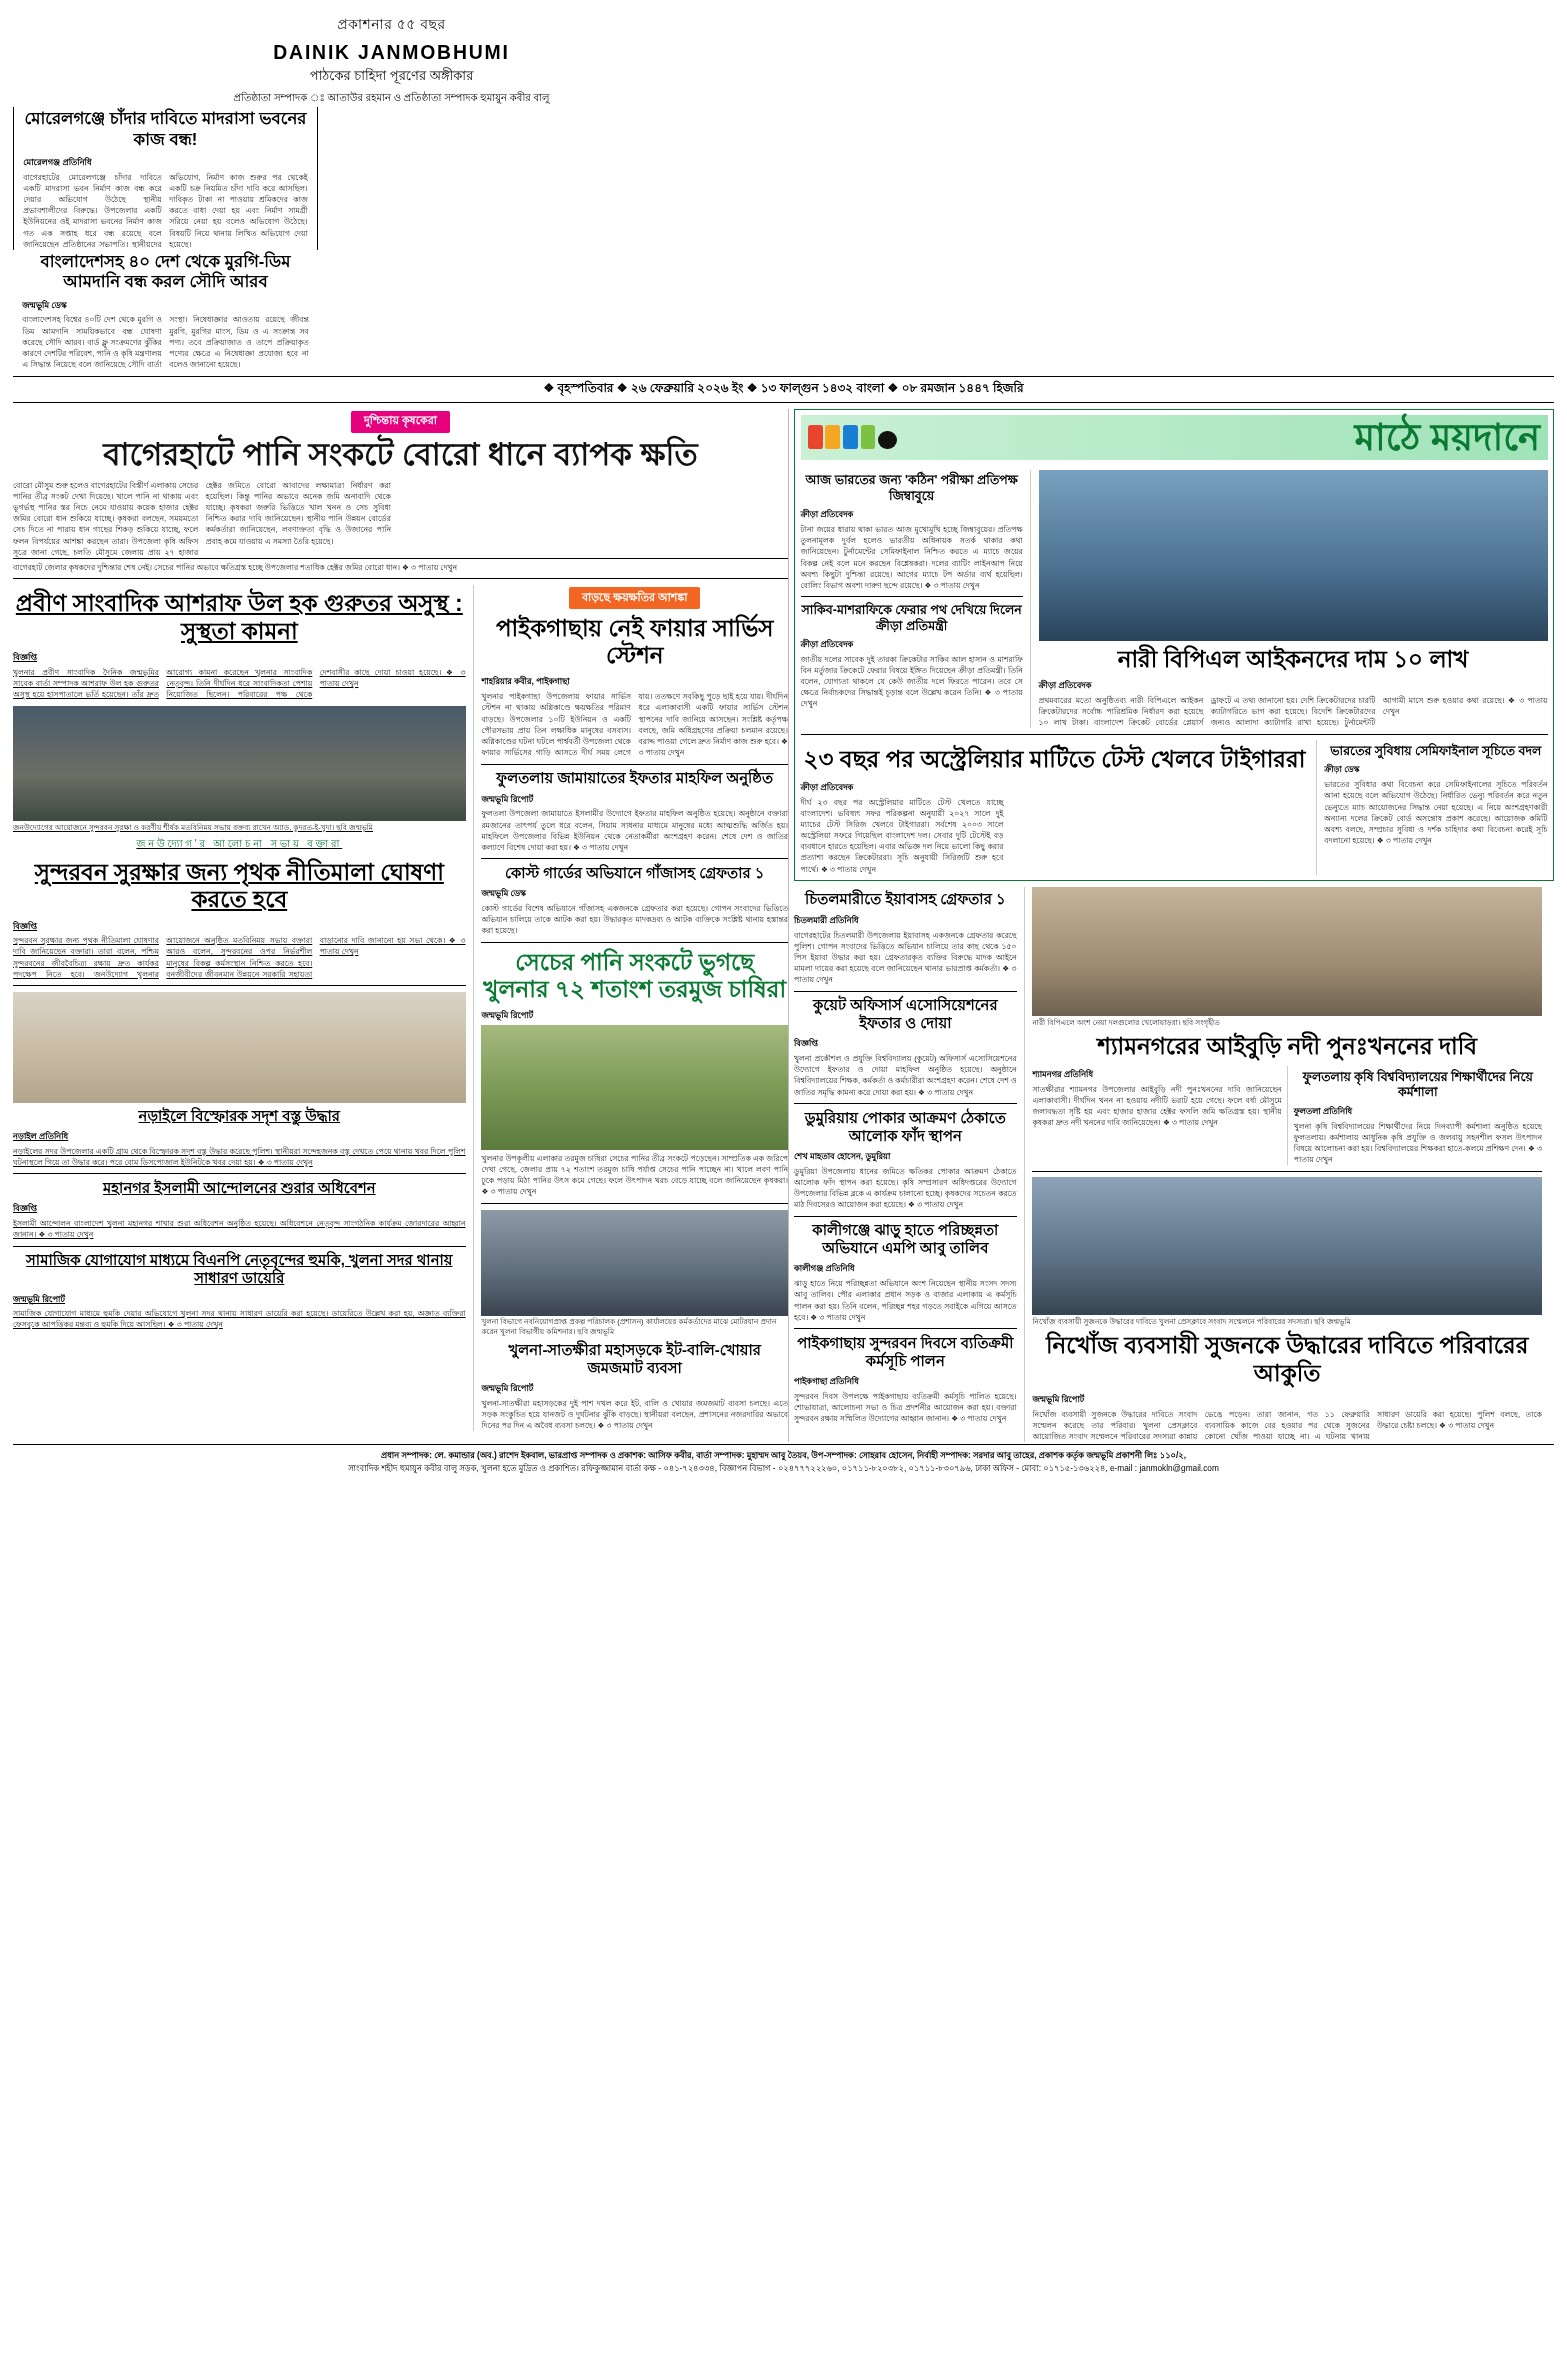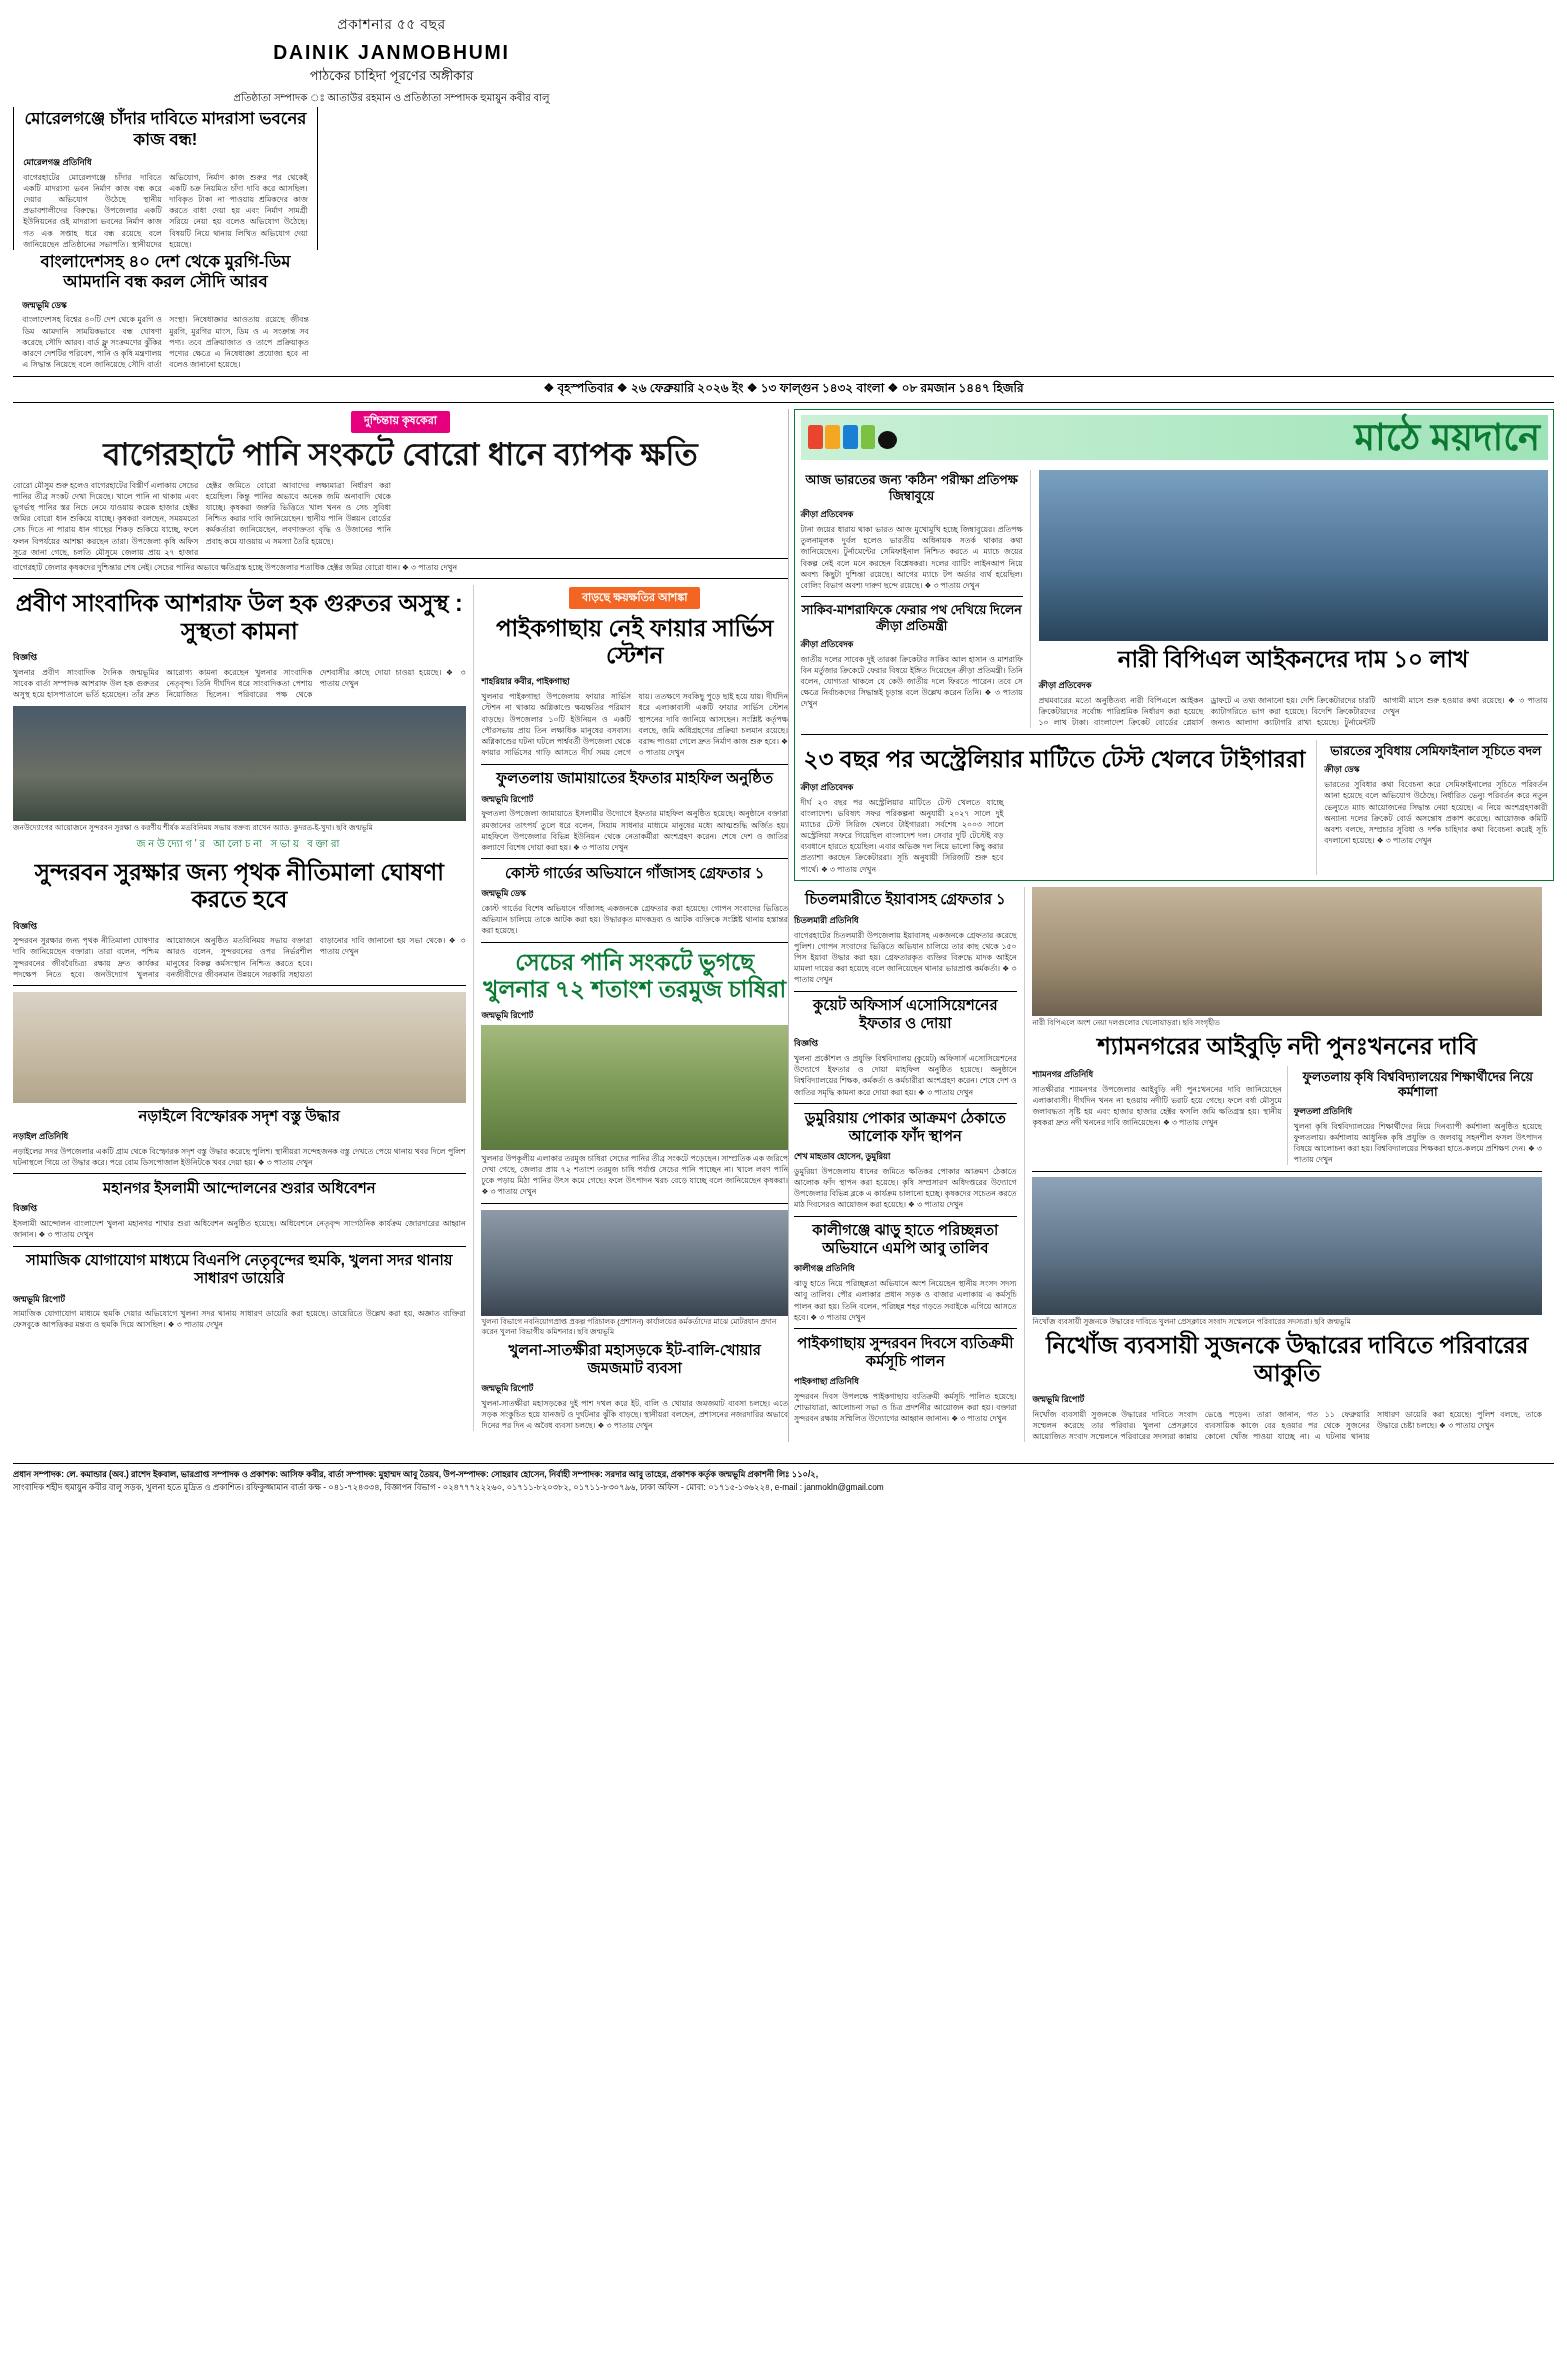--- a/index.html
+++ b/index.html
@@ -28,21 +28,21 @@
   .sec-head{font-size:23px;font-weight:bold;text-align:center;line-height:1.2;margin:5.5px 0 5.5px 0;}
   .sec-head-sm{font-size:14.8px;font-weight:bold;text-align:center;line-height:1.2;margin:4.6px 0;}
   .sec-head-xs{font-size:12.5px;font-weight:bold;text-align:center;line-height:1.25;margin:3.7px 0;}
   .cap{font-size:7.4px;line-height:1.35;margin:1.8px 0 3.7px 0;color:#222;}
   .rule{border-top:0.9px solid #000;margin:5.5px 0;}
   .sportsbox{border:1.8px solid #0a7a32;padding:5.5px;box-sizing:border-box;}
   .sports-banner{display:flex;align-items:center;justify-content:space-between;background:linear-gradient(90deg,#caf0d6,#9fe3b8);padding:3.7px 7.4px;}
   .sports-title{font-size:37px;font-weight:bold;color:#0a7a32;line-height:1;}
   .hl-green{color:#0a7a32;}
   .sep-dots{text-align:center;font-size:10px;color:#0a7a32;letter-spacing:2.8px;}
-  .footer{border-top:1.8px solid #000;margin-top:21px;padding-top:3.7px;font-size:8.3px;line-height:1.5;}
+  .footer{border-top:1.8px solid #000;margin-top:2px;padding-top:3.7px;font-size:8.3px;line-height:1.5;text-align:center;}
   .footer .f1{font-weight:bold;}
   .imgwrap{position:relative;width:100%;}
   .imgwrap .ph{width:100%;display:block;}
   .ph-field{background:linear-gradient(180deg,#8fae6a 0%,#6f9450 45%,#5d8444 100%);}
   .ph-group{background:linear-gradient(180deg,#4a5a6a 0%,#6b6f63 60%,#3d4a40 100%);}
   .ph-cricket{background:linear-gradient(180deg,#b9d9b0 0%,#87b57c 55%,#5f8f57 100%);}
   .ph-team{background:linear-gradient(180deg,#7aa0c0 0%,#4a6f8f 60%,#29435a 100%);}
   .ph-melon{background:linear-gradient(180deg,#a5b97e 0%,#7d9a57 50%,#5d7a3f 100%);}
   .ph-yellow{background:linear-gradient(180deg,#d9d3c6 0%,#c9bda6 50%,#b1a68c 100%);}
   .ph-conf{background:linear-gradient(180deg,#8f9aa7 0%,#5f6c7a 60%,#3a4450 100%);}
@@ -90,21 +90,21 @@
       <div class="flex">
         <div style="width:378px;box-sizing:border-box;">
           <div class="tiny cols2">বোরো মৌসুম শুরু হলেও বাগেরহাটের বিস্তীর্ণ এলাকায় সেচের পানির তীব্র সংকট দেখা দিয়েছে। খালে পানি না থাকায় এবং ভূগর্ভস্থ পানির স্তর নিচে নেমে যাওয়ায় কয়েক হাজার হেক্টর জমির বোরো ধান শুকিয়ে যাচ্ছে। কৃষকরা বলছেন, সময়মতো সেচ দিতে না পারায় ধান গাছের শিকড় শুকিয়ে যাচ্ছে, ফলে ফলন বিপর্যয়ের আশঙ্কা করছেন তারা। উপজেলা কৃষি অফিস সূত্রে জানা গেছে, চলতি মৌসুমে জেলায় প্রায় ২৭ হাজার হেক্টর জমিতে বোরো আবাদের লক্ষ্যমাত্রা নির্ধারণ করা হয়েছিল। কিন্তু পানির অভাবে অনেক জমি অনাবাদি থেকে যাচ্ছে। কৃষকরা জরুরি ভিত্তিতে খাল খনন ও সেচ সুবিধা নিশ্চিত করার দাবি জানিয়েছেন। স্থানীয় পানি উন্নয়ন বোর্ডের কর্মকর্তারা জানিয়েছেন, লবণাক্ততা বৃদ্ধি ও উজানের পানি প্রবাহ কমে যাওয়ায় এ সমস্যা তৈরি হয়েছে।</div>
         </div>
       </div>
       <div class="tiny" style="border-top:0.9px solid #000;padding-top:2.8px;">বাগেরহাট জেলার কৃষকদের দুশ্চিন্তার শেষ নেই। সেচের পানির অভাবে ক্ষতিগ্রস্ত হচ্ছে উপজেলার শতাধিক হেক্টর জমির বোরো ধান। ❖ ৩ পাতায় দেখুন</div>
 
       <div class="rule"></div>
 
       <div class="flex">
-        <div style="width:461px;padding-right:7.4px;box-sizing:border-box;border-right:0.9px solid #ccc;">
+        <div style="width:461px;padding-right:7.4px;box-sizing:border-box;border-right:0.9px solid #ccc;text-decoration:underline;">
           <div class="sec-head">প্রবীণ সাংবাদিক আশরাফ উল হক গুরুতর অসুস্থ : সুস্থতা কামনা</div>
           <div class="byline">বিজ্ঞপ্তি</div>
           <div class="tiny cols3">খুলনার প্রবীণ সাংবাদিক দৈনিক জন্মভূমির সাবেক বার্তা সম্পাদক আশরাফ উল হক গুরুতর অসুস্থ হয়ে হাসপাতালে ভর্তি হয়েছেন। তাঁর দ্রুত আরোগ্য কামনা করেছেন খুলনার সাংবাদিক নেতৃবৃন্দ। তিনি দীর্ঘদিন ধরে সাংবাদিকতা পেশায় নিয়োজিত ছিলেন। পরিবারের পক্ষ থেকে দেশবাসীর কাছে দোয়া চাওয়া হয়েছে। ❖ ৩ পাতায় দেখুন</div>
 
           <div class="imgwrap" style="margin-top:5.5px;">
             <div class="ph ph-group" style="height:115px;"></div>
           </div>
           <div class="cap">জনউদ্যোগের আয়োজনে সুন্দরবন সুরক্ষা ও করণীয় শীর্ষক মতবিনিময় সভায় বক্তব্য রাখেন অ্যাড. কুদরত-ই-খুদা। ছবি জন্মভূমি</div>
 
           <div class="sep-dots">জনউদ্যোগ'র আলোচনা সভায় বক্তারা</div>

